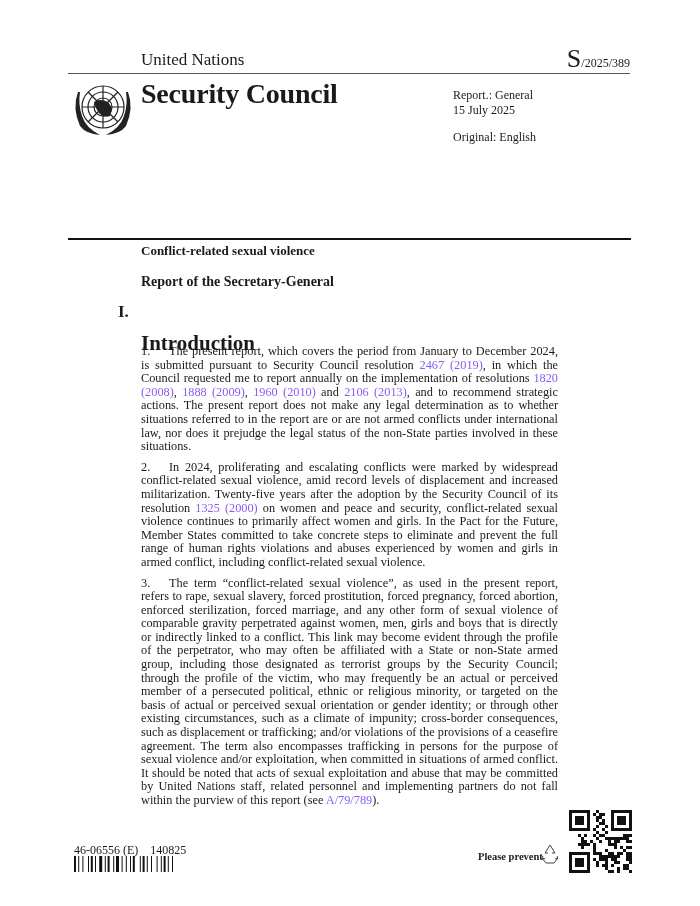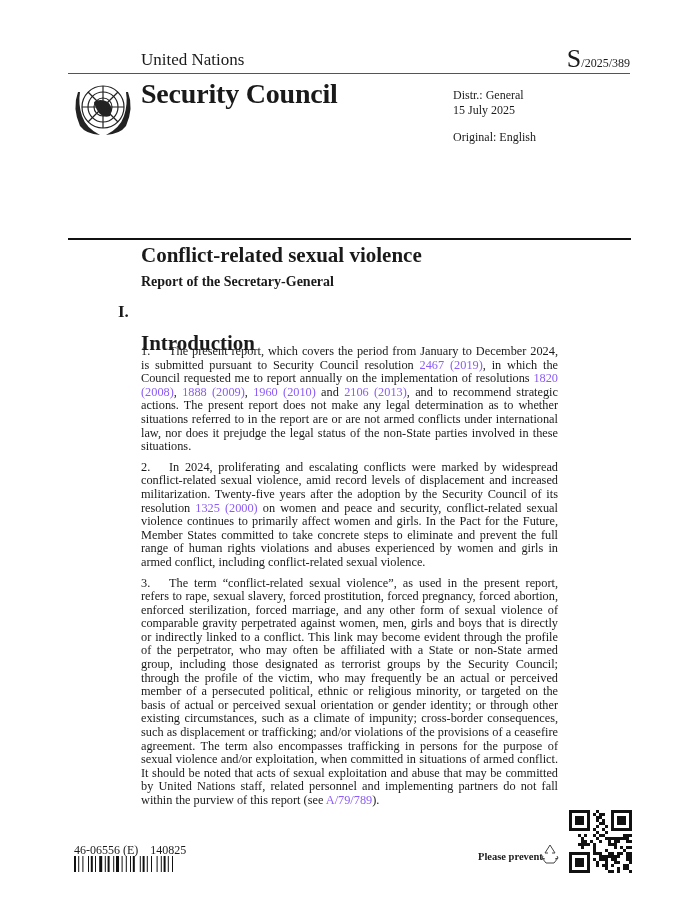--- a/index.html
+++ b/index.html
@@ -11,21 +11,21 @@
     .un-title { left: 141px; top: 50px; font-size: 17px; text-align: right; }
     .symbol { right: 70px; top: 44px; font-size: 12px; }
     .symbol .big { font-size: 26px; }
     .rule-thin { left: 68px; top: 73px; width: 562px; height: 1px; background: #555; }
     .emblem { left: 70px; top: 80px; width: 66px; height: 58px; }
     .body-title { left: 141px; top: 78px; font-size: 28px; font-weight: bold; letter-spacing: -0.2px; }
     .distr { left: 453px; top: 88px; font-size: 12px; line-height: 15px; }
     .distr div { white-space: nowrap; }
     .distr .gap { height: 12px; }
     .rule-thick { left: 68px; top: 238px; width: 563px; height: 2px; background: #111; }
-    .doc-title { left: 141px; top: 243px; font-size: 21px; font-weight: bold; }
+    .doc-title { left: 141px; top: 243px; font-size: 13px; font-weight: bold; }
     .doc-sub { left: 141px; top: 274px; font-size: 14px; font-weight: bold; }
     .sec-num { left: 118px; top: 302px; font-size: 17px; font-weight: bold; }
     .sec-title { left: 141px; top: 288px; font-size: 21px; font-weight: bold; margin-top: 43px; }
     .content { left: 141px; top: 345px; width: 417px; font-size: 12.3px; line-height: 13.6px; }
     .para { text-align: justify; margin: 0 0 7px 0; }
     .pnum { display: inline-block; width: 28px; }
     a.link { color: #8b5cf6; text-decoration: none; }
     .footer-code { left: 74px; top: 843px; font-size: 12px; white-space: nowrap; }
     .barcode { left: 74px; top: 856px; width: 115px; height: 16px; }
     .recycle-label { left: 478px; top: 851px; font-size: 10.5px; font-weight: bold; }
@@ -51,21 +51,21 @@
   </g>
   <path d="M24 22 Q30 18 38 22 Q44 28 40 36 Q34 38 30 34 Q26 30 24 22Z" fill="#222"></path>
   <g fill="#222">
     <path d="M8 12 Q2 28 10 46 Q16 54 30 55 Q16 48 12 36 Q8 24 10 12Z"></path>
     <path d="M58 12 Q64 28 56 46 Q50 54 36 55 Q50 48 54 36 Q58 24 56 12Z"></path>
   </g>
 </svg>
 
 <div class="abs body-title">Security Council</div>
 <div class="abs distr">
-  <div>Distr.: General</div>
+  <div>Report.: General</div>
   <div>15 July 2025</div>
   <div class="gap"></div>
   <div>Original: English</div>
 </div>
 
 <div class="abs rule-thick"></div>
 <div class="abs doc-title">Conflict-related sexual violence</div>
 <div class="abs doc-sub">Report of the Secretary-General</div>
 <div class="abs sec-num">I.</div>
 <div class="abs sec-title">Introduction</div>

